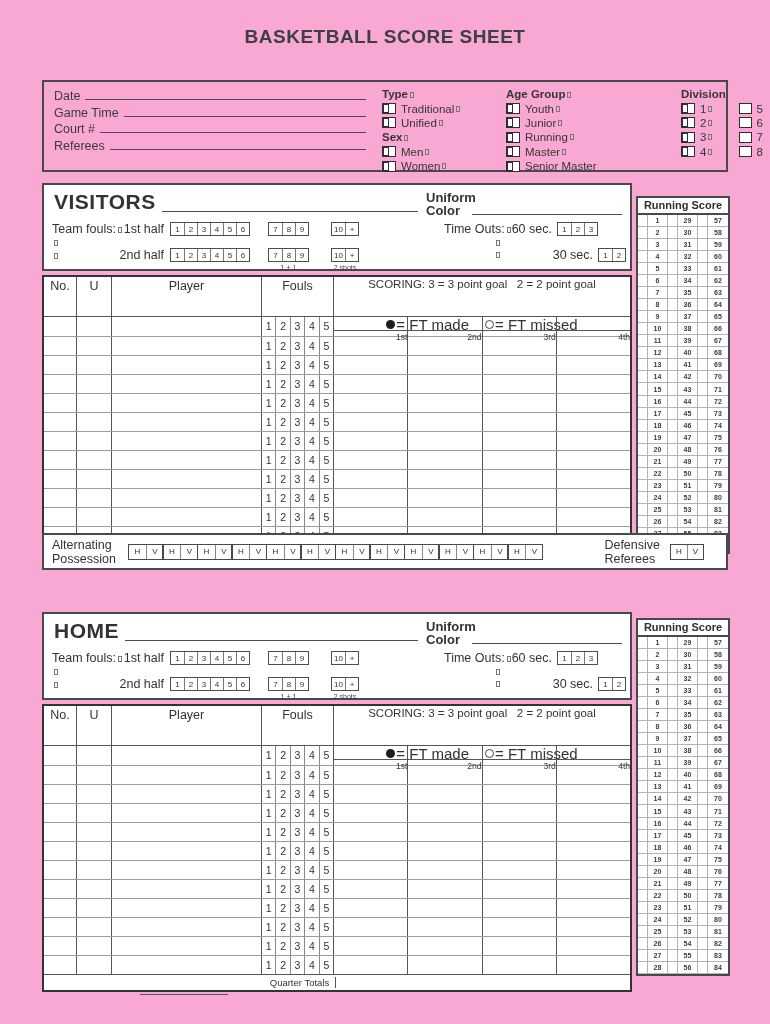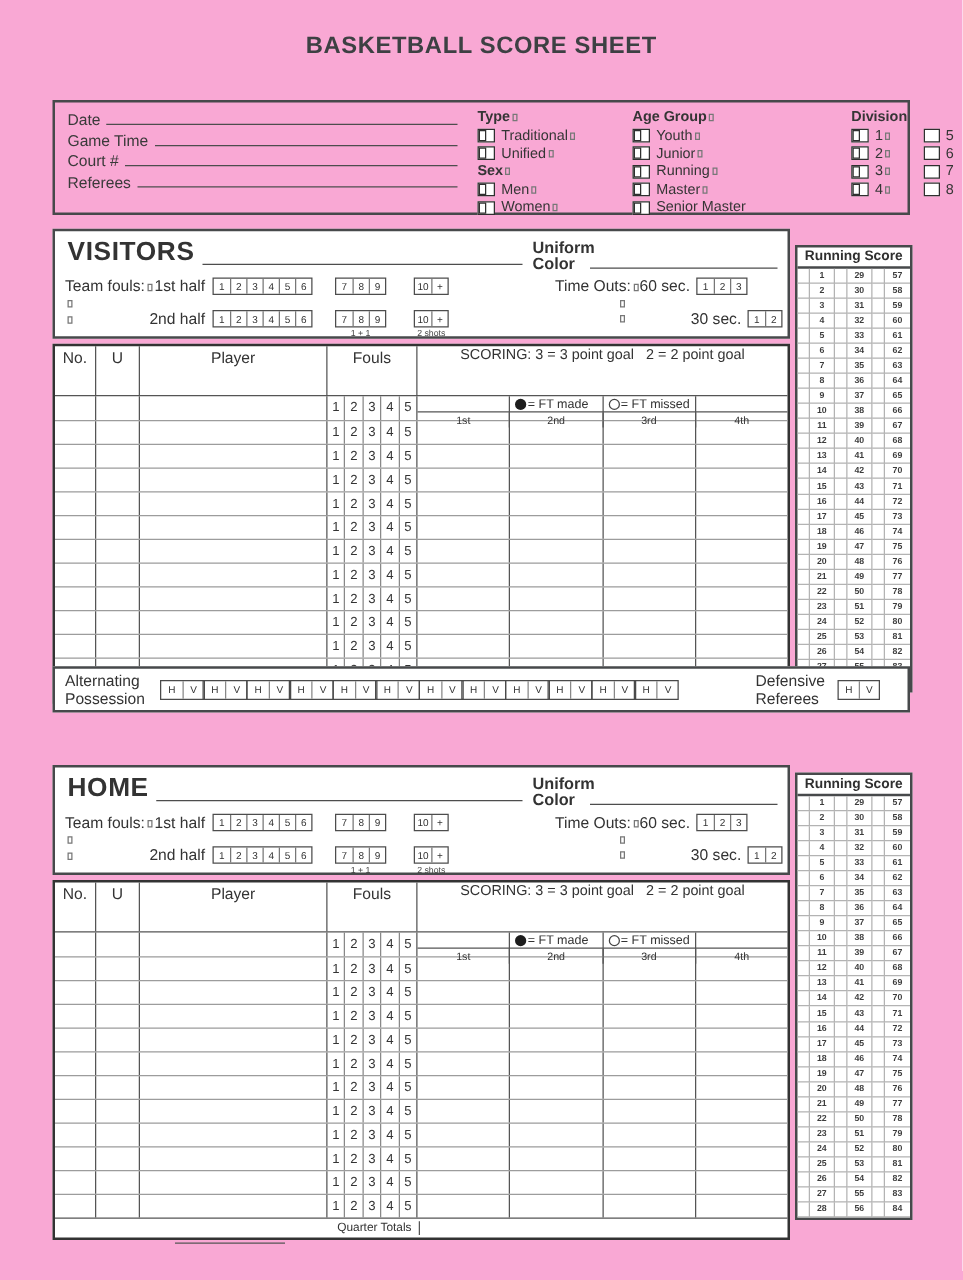--- a/index.html
+++ b/index.html
@@ -97,26 +97,26 @@
   .c-player { width:150px; }
   .c-fouls { width:72px; }
   .c-no,.c-u,.c-player,.c-fouls { border-right:1px solid #555; }
   .c-q { flex:1; }
   .c-q + .c-q { border-left:1px solid #555; }
 
   .thead { height:40px; border-bottom:1px solid #555; font-size:12.5px; color:#333; }
   .thead .hc { display:flex; justify-content:center; padding-top:2px; }
   .c-scoring { flex:1; display:flex; flex-direction:column; border-right:none; }
   .sc1 { height:14px; font-size:11.5px; text-align:center; padding-top:1px; white-space:pre; }
-  .sc2 { height:12px; display:flex; align-items:center; justify-content:center; gap:16px; font-size:10px;margin-top:28px; }
+  .sc2 { height:12px; display:flex; align-items:center; justify-content:center; gap:16px; font-size:15px;margin-top:28px; }
   .sc2 .leg { display:flex; align-items:center; gap:1px; }
   .dot { width:9px; height:9px; border-radius:50%; background:#1d1d1d; display:inline-block; }
   .circ { width:9px; height:9px; border-radius:50%; background:#fff; border:1.2px solid #444; display:inline-block; }
   .scq { flex:1; display:flex; border-top:1px solid #555; }
-  .scq .ql { flex:1; font-size:8.5px; text-align:center; line-height:12px; color:#333; }
+  .scq .ql { flex:1; font-size:8.5px; text-align:right; line-height:12px; color:#333; }
   .scq .ql + .ql { border-left:1px solid #555; }
 
   .tdata { height:19px; }
   .tdata + .tdata { border-top:1px solid #9c9c9c; }
   .fcells { display:flex; }
   .fcells .fdig { flex:1; text-align:center; font-size:10.5px; line-height:18px; color:#333; border-left:1px solid #888; }
   .fcells .fdig:first-child { border-left:none; }
 
   .tfoot { height:16px; border-top:1px solid #555; align-items:center; }
   .c-final { width:220px; display:flex; align-items:center; padding-left:6px; font-size:12px; color:#333;margin-top:16px; }

